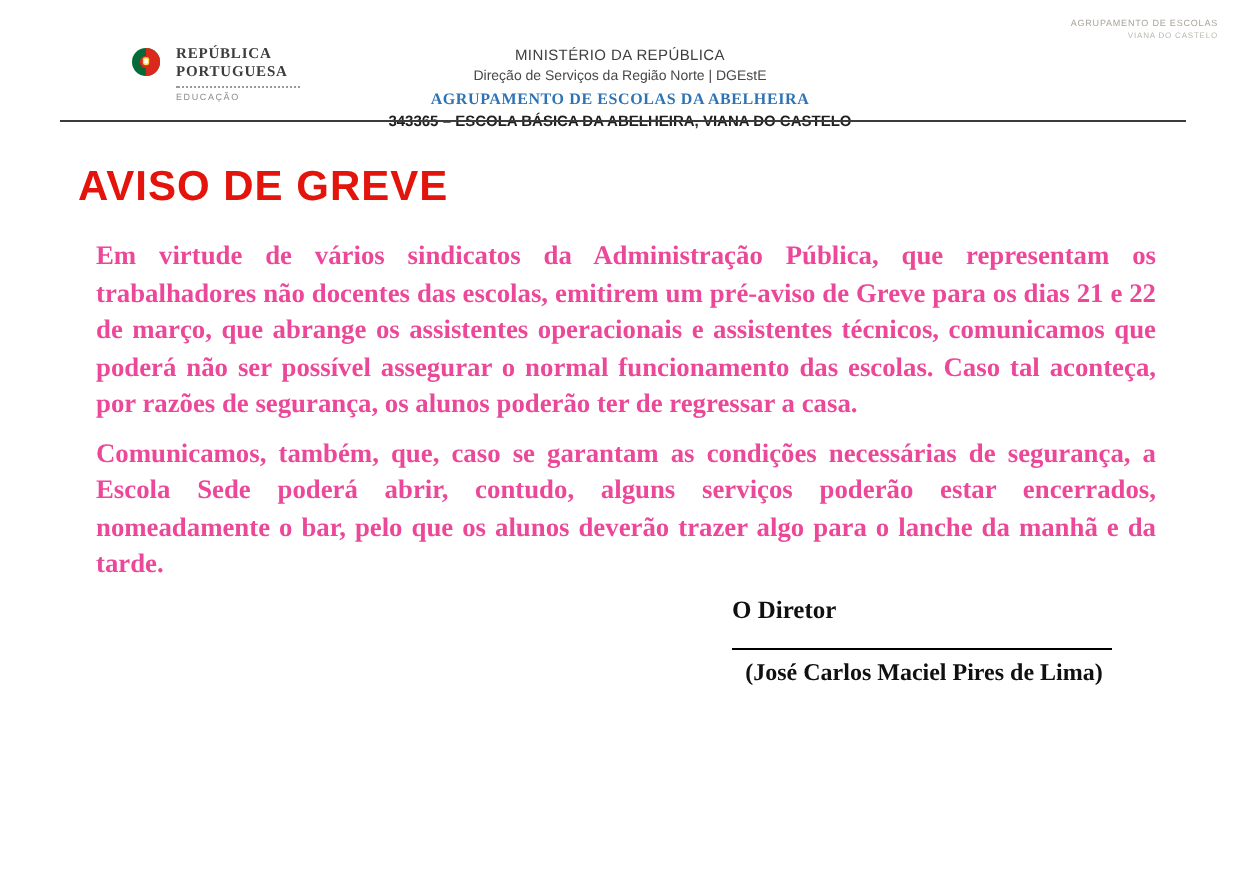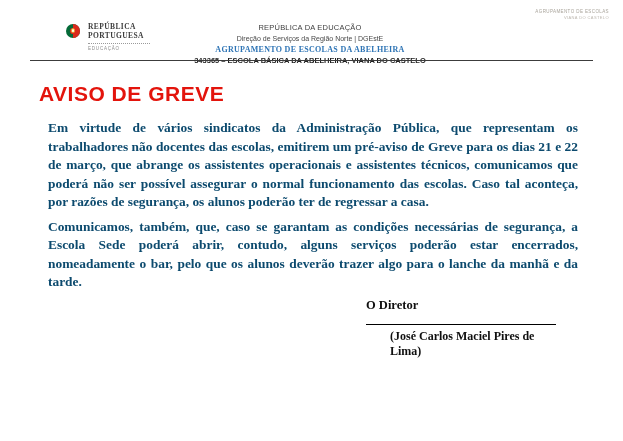--- a/index.html
+++ b/index.html
@@ -144,41 +144,41 @@
     top: 119px;
     left: 48px;
     width: 530px;
   }
   .body-text p {
     font-family: "Liberation Serif", serif;
     font-weight: bold;
     font-size: 13.4px;
     line-height: 18.5px;
     text-align: justify;
-    color: #0c4a6e;
+    color: #ec4899;
     margin-bottom: 6px;
   }
   .signature {
     margin-left: 318px;
     margin-top: 3px;
     width: 192px;
     font-family: "Liberation Serif", serif;
     font-weight: bold;
     color: #101010;
   }
   .sig-role { font-size: 12.5px; }
   .sig-line {
     width: 190px;
     border-bottom: 1.4px solid #000000;
     height: 12px;
     margin-bottom: 4px;
   }
   .sig-name {
     font-size: 12px;
-    margin-left: 24px;
+    text-align: center;
   }
 </style>
 </head>
 <body>
 
 <div class="page">
 
   <div class="gov-logo">
     <span>
       <svg width="17" height="24" viewBox="0 0 17 24" aria-hidden="true">
@@ -191,21 +191,21 @@
     </span>
     <span class="gov-text">
       <div class="gov-country">REPÚBLICA</div>
       <div class="gov-country">PORTUGUESA</div>
       <div class="gov-divider"></div>
       <div class="gov-dept">EDUCAÇÃO</div>
     </span>
   </div>
 
   <div class="center-head">
-    <div class="h-ministry">REPÚBLICA DA EDUCAÇÃO</div>
+    <div class="h-ministry">MINISTÉRIO DA REPÚBLICA</div>
     <div class="h-directorate">Direção de Serviços da Região Norte | DGEstE</div>
     <div class="h-cluster">AGRUPAMENTO DE ESCOLAS DA ABELHEIRA</div>
     <div class="h-school">343365 – ESCOLA BÁSICA DA ABELHEIRA, VIANA DO CASTELO</div>
   </div>
 
   <div class="school-logo">
     <div class="abel-sub1">AGRUPAMENTO DE ESCOLAS</div>
     <div class="abel-sub2">VIANA DO CASTELO</div>
   </div>
 

